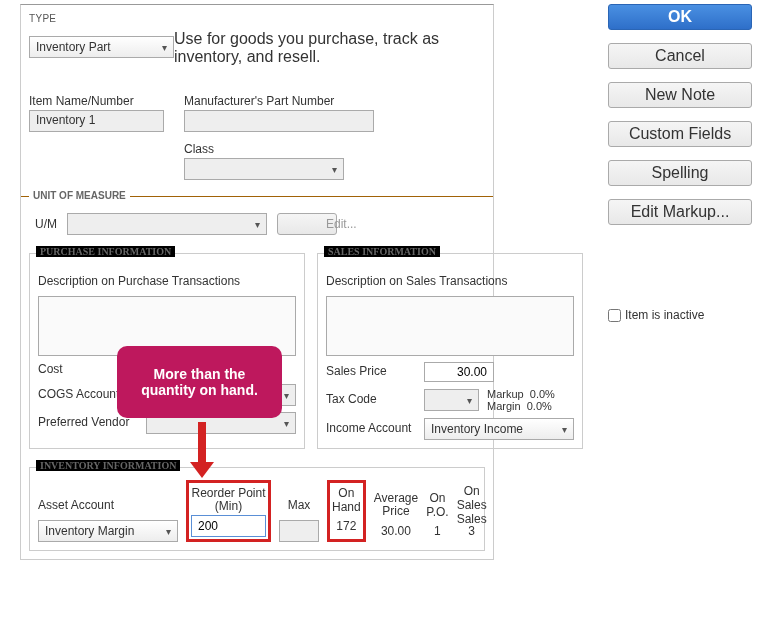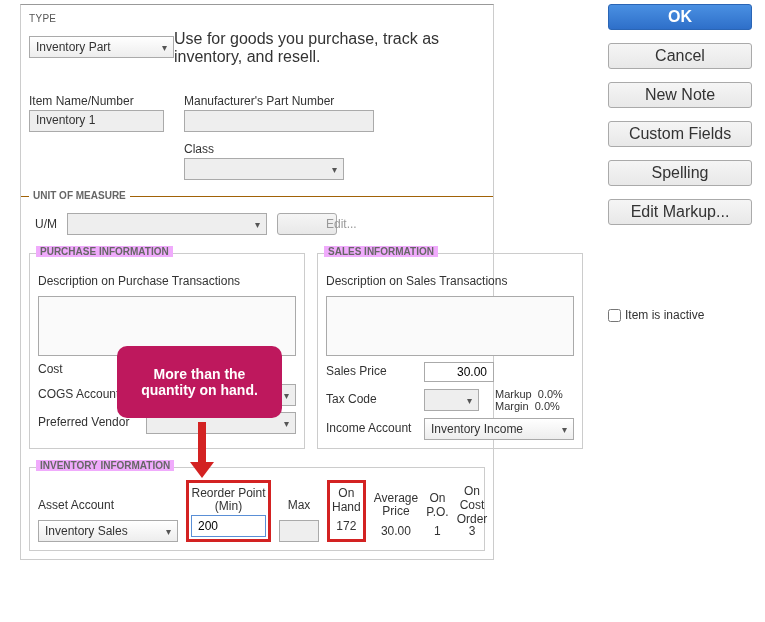--- a/index.html
+++ b/index.html
@@ -17,21 +17,21 @@
 .input { border: 1px solid #aaa; background: #eee; height: 22px; padding: 2px 6px; font-size: 12px; }
 .row3 { display: flex; gap: 20px; margin-top: 16px; }
 .col { flex: 1; margin-top: 12px; }
 .checkbox-row { display: flex; align-items: center; gap: 4px; }
 .hr-section { border-top: 1px solid #a16207; margin: 10px -8px 6px -8px; position: relative; }
 .hr-label { position: absolute; top: -7px; left: 8px; background: #fff; padding: 0 4px; font-size: 10px; font-weight: bold; color: #666; }
 .uom-row { display: flex; align-items: center; gap: 10px; padding-left: 6px; }
 .edit-btn { width: 60px; height: 22px; background: linear-gradient(#f5f5f5,#e8e8e8); border: 1px solid #aaa; border-radius: 3px; color: #999; font-size: 12px; cursor: pointer; padding-left: 48px; }
 .two-col { display: flex; gap: 12px; margin-top: 18px; }
 .panel-box { border: 1px solid #ccc; padding: 8px; flex: 1; position: relative; }
-.panel-title { position: absolute; top: -8px; left: 6px; background: #f0abfc; padding: 0 4px; font-size: 10px; font-weight: bold; color: #666; }
+.panel-title { position: absolute; top: -8px; left: 6px; background: #000000; padding: 0 4px; font-size: 10px; font-weight: bold; color: #666; font-family: Liberation Serif, serif; }
 .textarea { border: 1px solid #aaa; background: #fafafa; height: 60px; width: 100%; margin-top: 8px; }
 .field-row { display: flex; align-items: center; gap: 8px; margin-top: 6px; }
 .field-row .field-label { width: 100px; }
 .num-input { border: 1px solid #aaa; background: #fff; height: 20px; width: 70px; padding: 2px 6px; text-align: right; font-size: 12px; }
 .small-text { font-size: 11px; color: #333; }
 .inv-panel { border: 1px solid #ccc; padding: 8px; margin-top: 18px; position: relative; }
 .inv-grid { display: flex; align-items: flex-end; gap: 8px; margin-top: 4px; }
 .inv-col { display: flex; flex-direction: column; align-items: center; }
 .inv-header { font-size: 12px; color: #333; text-align: center; height: 30px; display: flex; align-items: center; justify-content: center; }
 .inv-val { font-size: 12px; color: #333; height: 22px; display: flex; align-items: center; justify-content: center; }
@@ -113,41 +113,41 @@
       <div class="textarea"></div>
       <div class="field-row">
         <span class="field-label" style="width:90px;">Sales Price</span>
         <input class="num-input" value="30.00" style="">
       </div>
       <div class="field-row">
         <span class="field-label" style="width:90px;">Tax Code</span>
         <div class="select" style="width:55px; background:#eee;">
             <span></span>
           </div>
-        <div class="small-text" style="margin-left:8px;">
+        <div class="small-text" style="">
           <div><span>Markup</span> &nbsp;<span>0.0%</span></div>
           <div><span>Margin</span> &nbsp;<span>0.0%</span></div>
         </div>
       </div>
       <div class="field-row">
           <span class="field-label" style="width:90px;">Income Account</span>
           <div class="select" style="width:150px;">
             <span>Inventory Income</span>
           </div>
         </div>
     </div>
   </div>
 
   <div class="inv-panel">
     <span class="panel-title">INVENTORY INFORMATION</span>
     <div class="inv-grid">
       <div class="inv-col" style="align-items:flex-start; width:145px;">
         <div class="inv-header" style="justify-content:flex-start;">Asset Account</div>
         <div class="select asset-select">
-            <span>Inventory Sales</span>
+            <span>Inventory Margin</span>
           </div>
       </div>
       <div class="inv-col red-box" style="width:90px;">
         <div class="inv-header" style="line-height:1.1;">Reorder Point (Min)</div>
         <input class="reorder-input" value="200" style="">
       </div>
       <div class="inv-col" style="width:40px;">
         <div class="inv-header">Max</div>
         <div class="inv-val input" style="width:40px; background:#eee;"></div>
       </div>
@@ -157,21 +157,21 @@
       </div>
       <div class="inv-col" style="width:55px;">
         <div class="inv-header" style="line-height:1.1;">Average Price</div>
         <div class="inv-val">30.00</div>
       </div>
       <div class="inv-col" style="width:50px;">
         <div class="inv-header">On P.O.</div>
         <div class="inv-val">1</div>
       </div>
       <div class="inv-col" style="width:90px;">
-        <div class="inv-header">On Cost Order</div>
+        <div class="inv-header">On Sales Sales</div>
         <div class="inv-val">3</div>
       </div>
     </div>
   </div>
 </div>
 
 <div class="side-panel">
   <button class="btn btn-primary">OK</button>
   <button class="btn">Cancel</button>
   <button class="btn">New Note</button>

